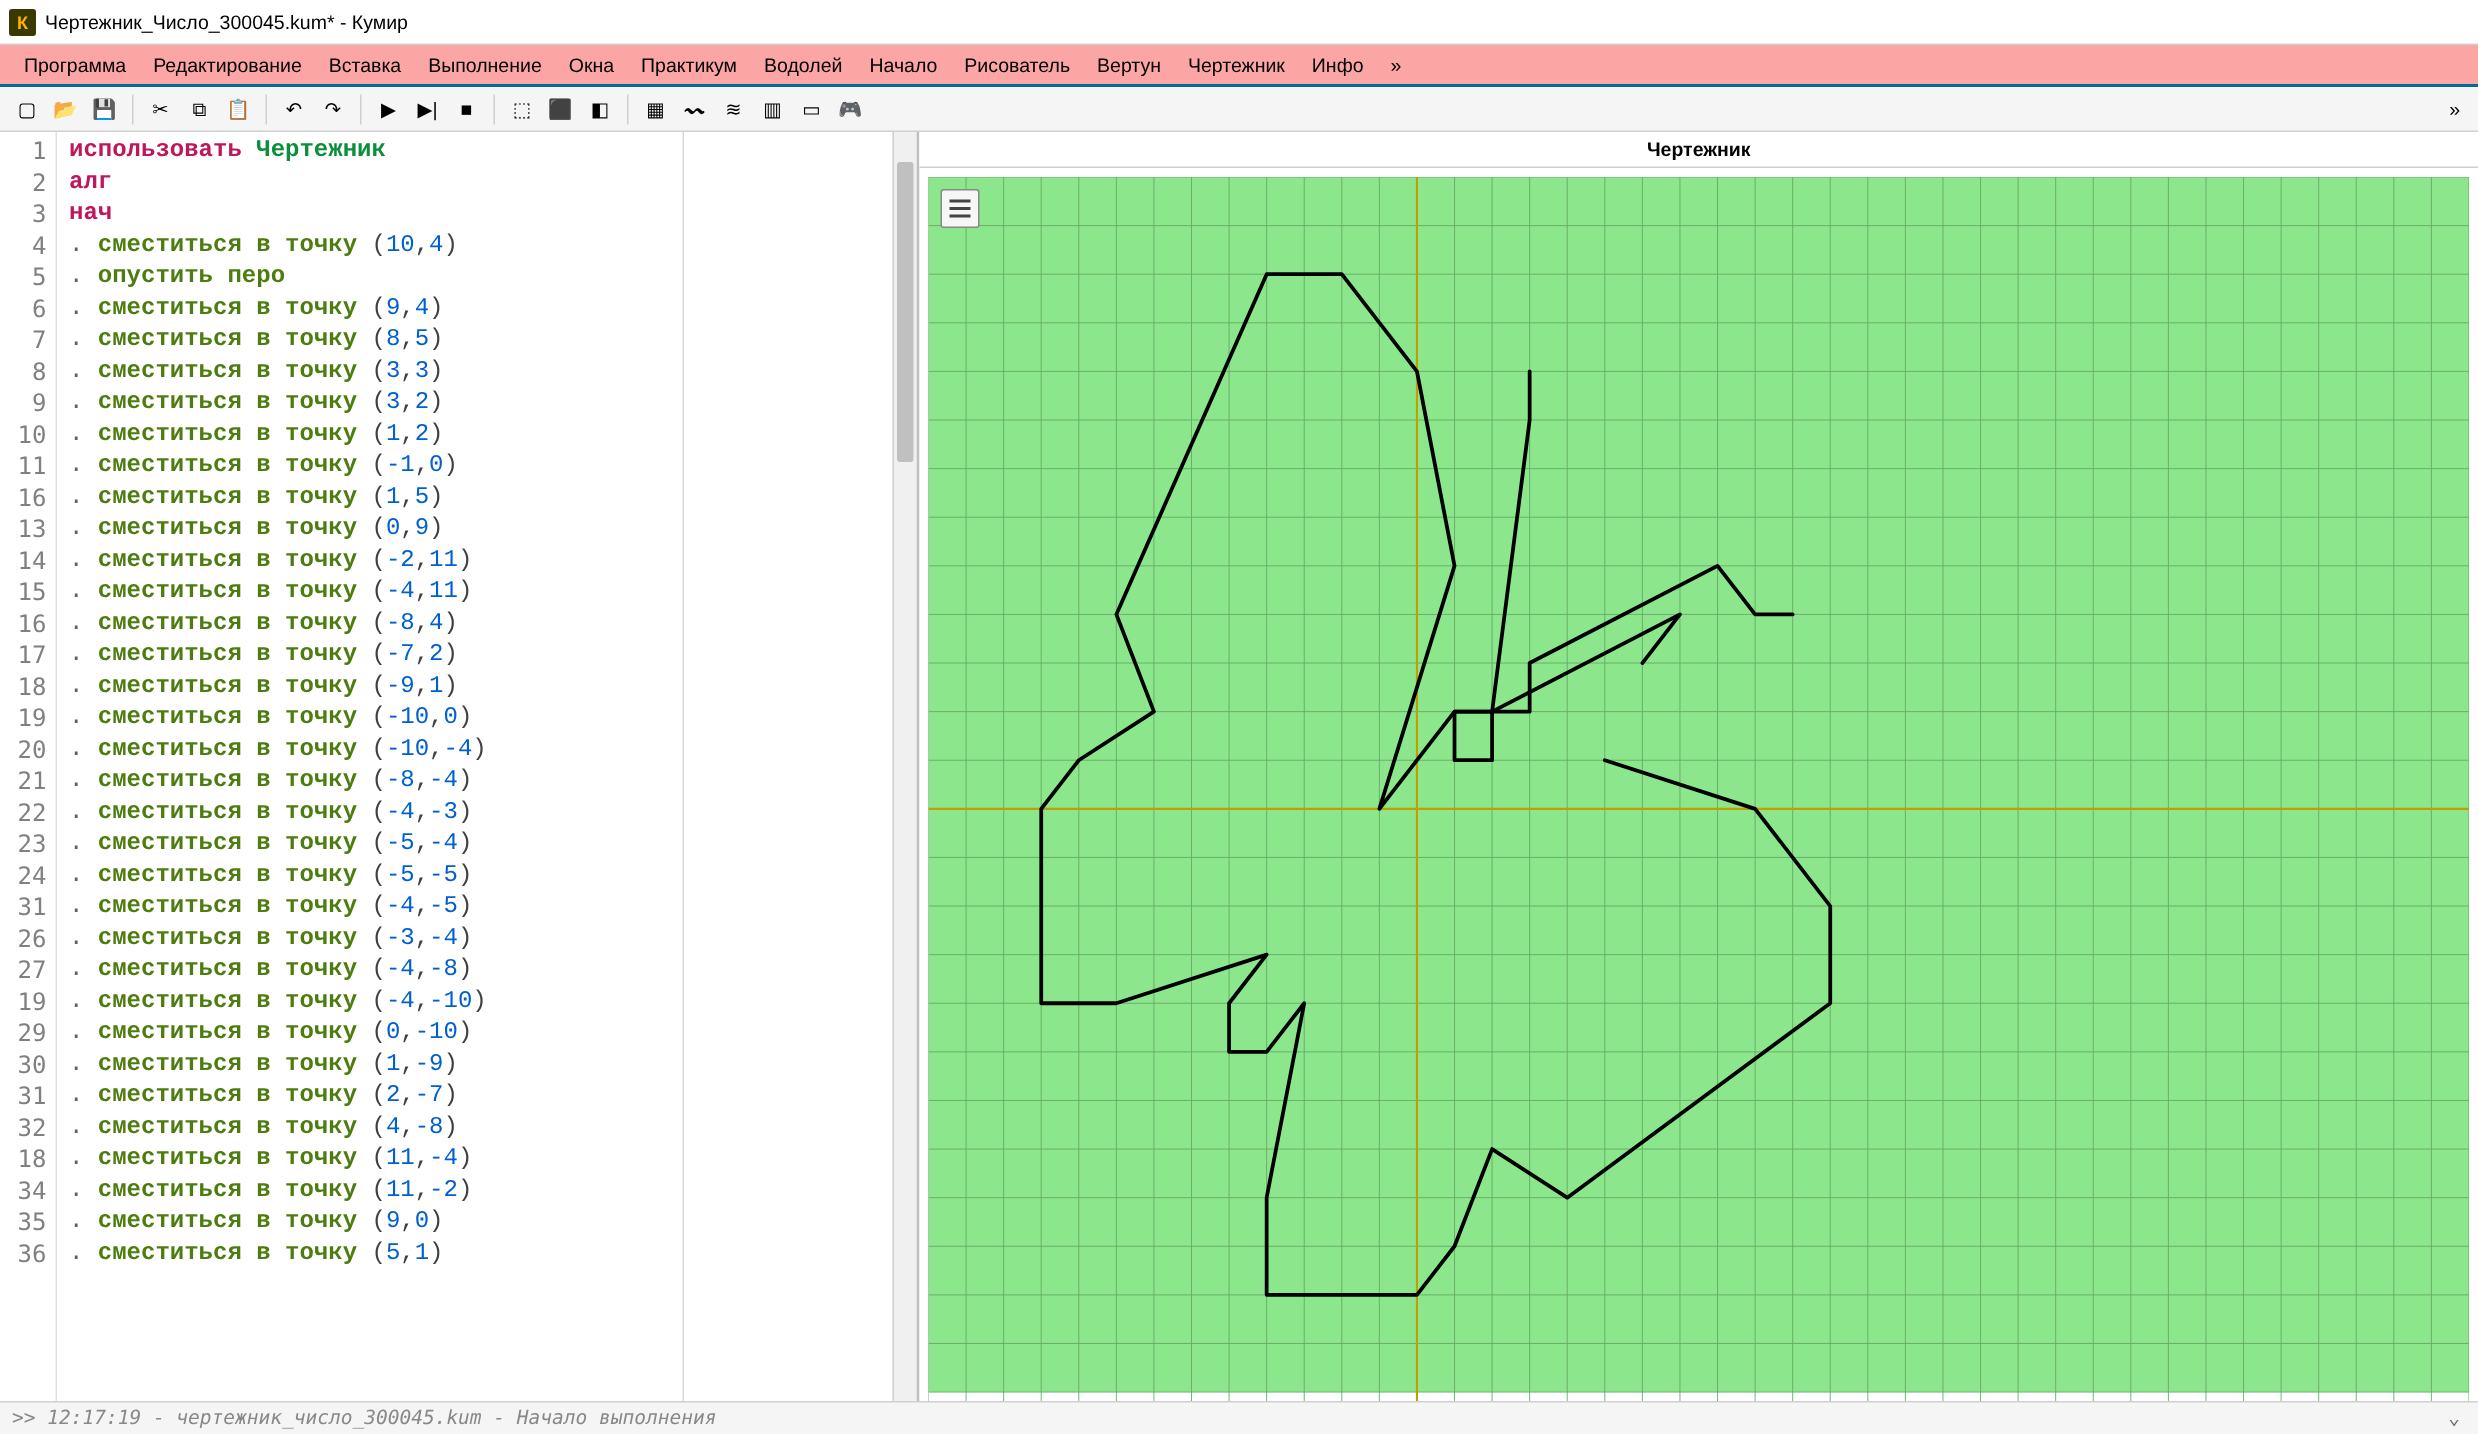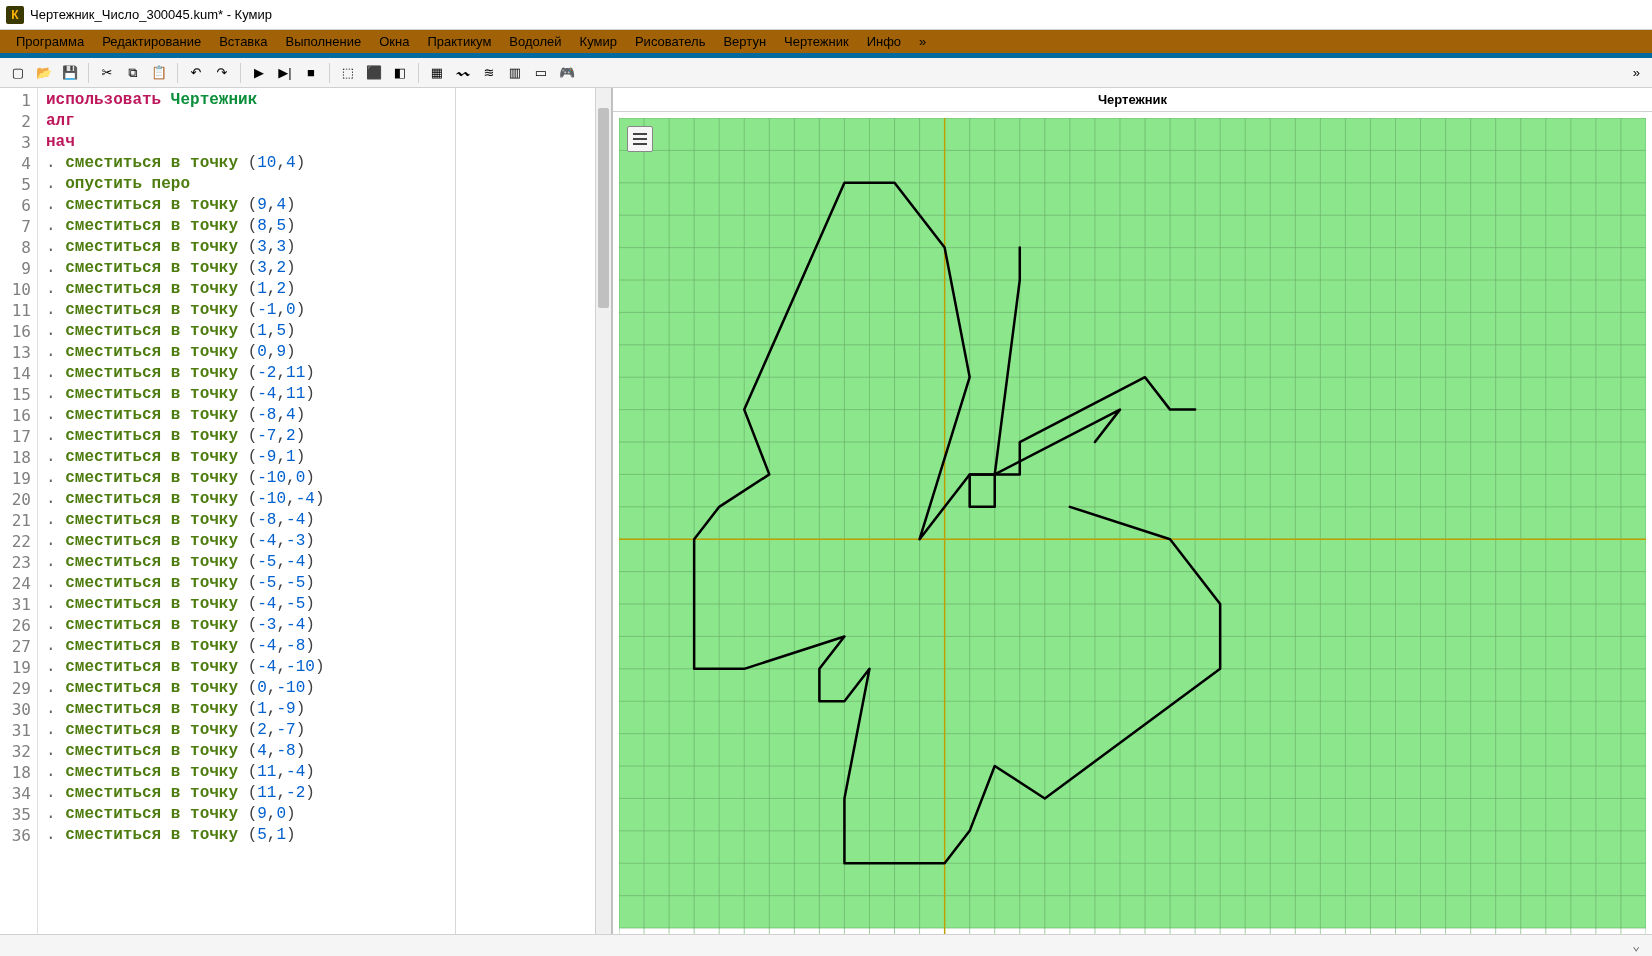--- a/index.html
+++ b/index.html
@@ -1,19 +1,19 @@
 <!DOCTYPE html>
 <html><head>
 <meta charset="utf-8">
 <style>
 * { box-sizing: border-box; margin: 0; padding: 0; }
 body { font-family: "Segoe UI", Tahoma, sans-serif; font-size: 13px; background: #f0f0f0; width: 1652px; height: 956px; overflow: hidden; display: flex; flex-direction: column; }
 .titlebar { background: #fff; border-bottom: 1px solid #d0d0d0; height: 30px; display: flex; align-items: center; padding: 0 6px; gap: 6px; }
 .title-icon { width: 18px; height: 18px; background: #3a3a00; color: #ffb300; display: flex; align-items: center; justify-content: center; font-weight: bold; border-radius: 2px; font-size: 12px; }
-.menubar { background: #a16207; height: 28px; display: flex; align-items: center; padding: 0 8px; gap: 2px; border-bottom: 5px solid #0369a1; text-align: right; }
+.menubar { background: #fca5a5; height: 28px; display: flex; align-items: center; padding: 0 8px; gap: 2px; border-bottom: 2px solid #0369a1; text-align: right; }
 .menu-item { padding: 4px 8px; cursor: default; }
 .toolbar { background: #f5f5f5; height: 30px; display: flex; align-items: center; padding: 0 6px; gap: 2px; border-bottom: 1px solid #d0d0d0; }
 .tool-btn { width: 24px; height: 24px; display: flex; align-items: center; justify-content: center; cursor: pointer; border: 1px solid transparent; }
 .tool-sep { width: 1px; height: 20px; background: #d0d0d0; margin: 0 4px; }
 .tool-overflow { margin-left: auto; padding: 0 6px; cursor: pointer; }
 .main-area { flex: 1; display: flex; min-height: 0; }
 .editor-pane { width: 613px; display: flex; flex-direction: column; border-right: 2px solid #c0c0c0; background: #fff; }
 .editor-body { flex: 1; display: flex; overflow: hidden; position: relative; }
 .gutter { background: #fff; color: #808080; text-align: right; padding: 2px 6px 0 4px; font-family: Consolas, monospace; font-size: 16px; line-height: 21px; border-right: 1px solid #e0e0e0; user-select: none; min-width: 38px; }
 .code { flex: 1; font-family: Consolas, "Courier New", monospace; font-size: 16px; line-height: 21px; padding: 2px 0 0 8px; white-space: pre; position: relative; overflow: hidden; }
@@ -45,21 +45,21 @@
 </div>
 
 <div class="menubar" id="menubar">
     <div class="menu-item">Программа</div>
     <div class="menu-item">Редактирование</div>
     <div class="menu-item">Вставка</div>
     <div class="menu-item">Выполнение</div>
     <div class="menu-item">Окна</div>
     <div class="menu-item">Практикум</div>
     <div class="menu-item">Водолей</div>
-    <div class="menu-item">Кумир</div>
+    <div class="menu-item">Начало</div>
     <div class="menu-item">Рисователь</div>
     <div class="menu-item">Вертун</div>
     <div class="menu-item">Чертежник</div>
     <div class="menu-item">Инфо</div>
     <div class="menu-item">»</div>
   </div>
 
 <div class="toolbar" id="toolbar">
 <div class="tool-btn">▢</div>
     <div class="tool-btn">📂</div>
@@ -222,14 +222,15 @@
           <path d="M574.439024390244 290.76923076923083L549.4634146341464 290.76923076923083L524.4878048780488 258.46153846153845L399.609756097561 323.0769230769231L399.609756097561 355.3846153846154L349.6585365853659 355.3846153846154L299.70731707317077 420L349.6585365853659 258.46153846153845L324.6829268292683 129.23076923076928L274.7317073170732 64.61538461538464L224.78048780487805 64.61538461538464L124.8780487804878 290.76923076923083L149.85365853658539 355.3846153846154L99.90243902439025 387.69230769230774L74.92682926829269 420L74.92682926829269 549.2307692307693L124.8780487804878 549.2307692307693L224.78048780487805 516.9230769230769L199.8048780487805 549.2307692307693L199.8048780487805 581.5384615384615L224.78048780487805 581.5384615384615L249.7560975609756 549.2307692307693L224.78048780487805 678.4615384615385L224.78048780487805 743.0769230769231L324.6829268292683 743.0769230769231L349.6585365853659 710.7692307692307L374.6341463414634 646.1538461538462L424.5853658536586 678.4615384615385L599.4146341463415 549.2307692307693L599.4146341463415 484.61538461538464L549.4634146341464 420L449.5609756097561 387.69230769230774" fill="none" stroke="#000" stroke-width="2.5" stroke-linejoin="round" stroke-linecap="round"></path>
           <path d="M349.6585365853659 355.3846153846154L349.6585365853659 387.69230769230774L374.6341463414634 387.69230769230774L374.6341463414634 355.3846153846154L349.6585365853659 355.3846153846154" fill="none" stroke="#000" stroke-width="2.5" stroke-linejoin="round" stroke-linecap="round"></path>
           <path d="M374.6341463414634 355.3846153846154L499.5121951219512 290.76923076923083L474.5365853658537 323.0769230769231" fill="none" stroke="#000" stroke-width="2.5" stroke-linejoin="round" stroke-linecap="round"></path>
           <path d="M374.6341463414634 355.3846153846154L399.609756097561 161.53846153846155L399.609756097561 129.23076923076928" fill="none" stroke="#000" stroke-width="2.5" stroke-linejoin="round" stroke-linecap="round"></path>
         </svg>
     </div>
   </div>
 </div>
 
 <div class="statusbar">
+  <span>&gt;&gt; 12:17:19 - чертежник_число_300045.kum - Начало выполнения</span>
   <span class="status-chevron">⌄</span>
 </div>
 
 </body></html>

